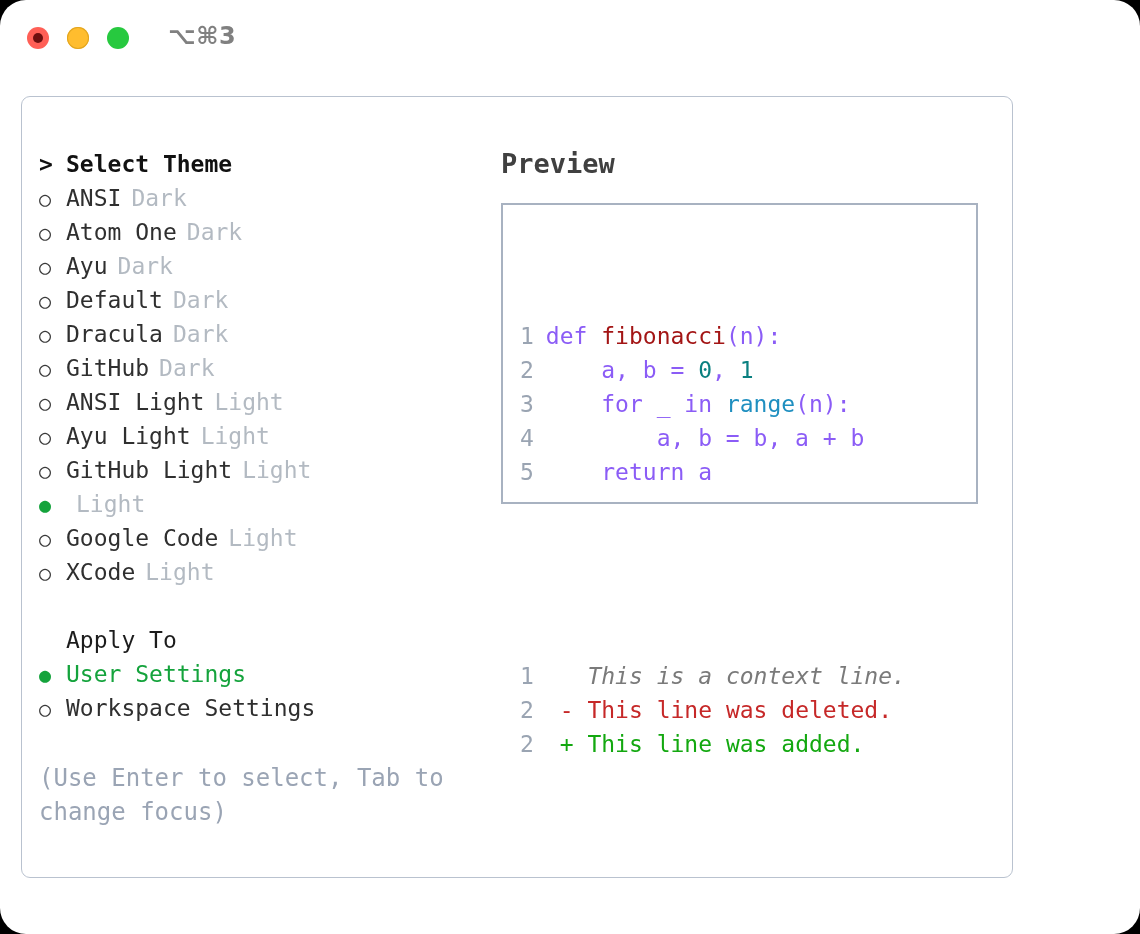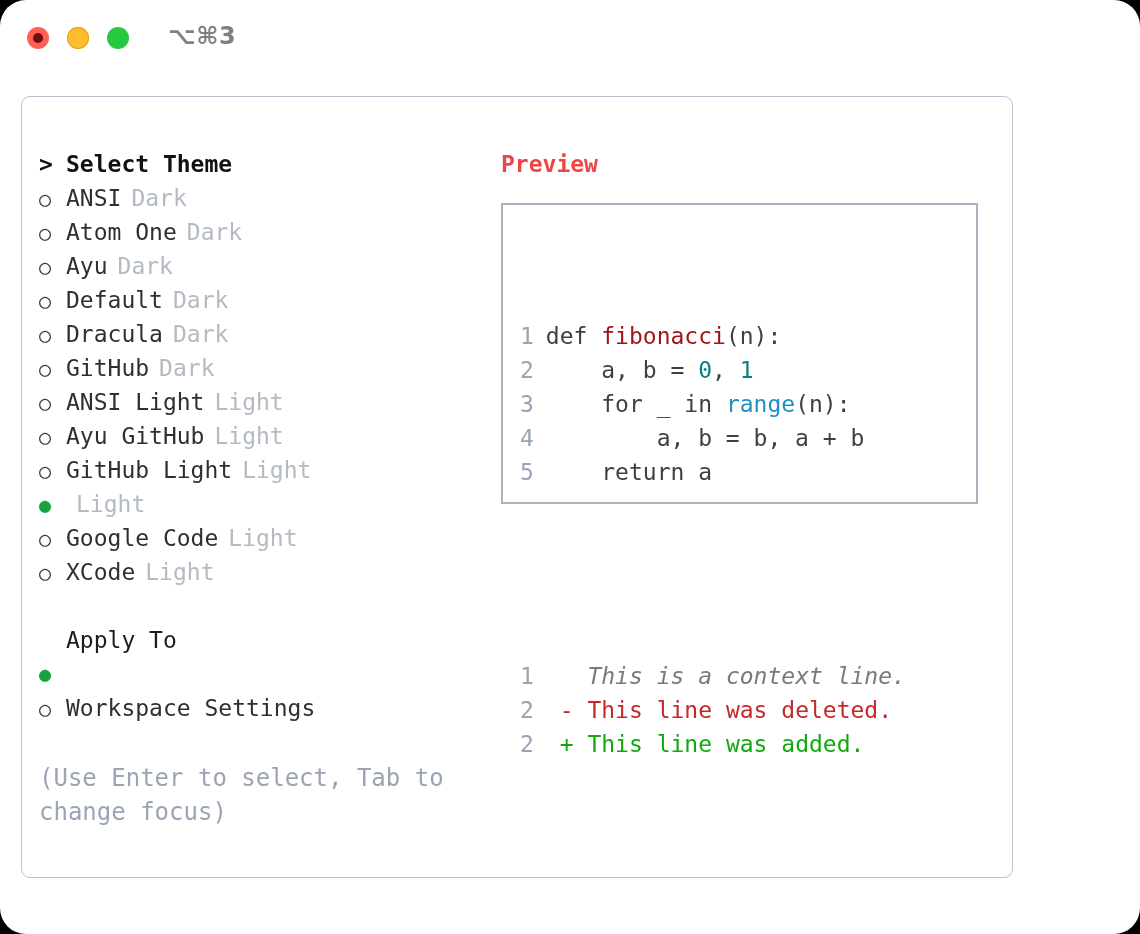--- a/index.html
+++ b/index.html
@@ -144,24 +144,24 @@
   }
 
   
   .right-col {
     position: absolute;
     left: 479px;
     top: 50px;
     width: 490px;
   }
   .preview-title {
-    font-size: 23px;
+    font-size: 27px;
     line-height: 34px;
     font-weight: bold;
-    color: #ef4444;
+    color: #404040;
   }
   .preview-box {
     position: absolute;
     left: 479px;
     top: 106px;
     width: 477px;
     height: 301px;
     border: 2px solid #a8b2c1;
     box-sizing: border-box;
     background: #ffffff;
@@ -174,21 +174,21 @@
     line-height: 34px;
     white-space: pre;
   }
   .cline { display: block; white-space: pre; }
   .lno {
     color: #9aa4b2;
     display: inline-block;
     width: 12px;
     text-align: right;
   }
-  .ctext { color: #404040; }
+  .ctext { color: #8b5cf6; }
   .tok-fn   { color: #a31515; margin-top: 46px; }
   .tok-num  { color: #0b8080; }
   .tok-call { color: #1f8fc0; text-align: center; }
   .diff-ctx { color: #7a7a7a; font-style: italic; }
   .diff-del { color: #c62828; }
   .diff-add { color: #13a810; }
   .diff-gap { display: block; height: 34px; }
 </style>
 </head>
 <body>
@@ -213,35 +213,35 @@
           <span class="row-title">Select Theme</span>
         </div>
         <div id="theme-items">
             <div class="row"><span class="marker marker-radio">○</span><span class="label">ANSI</span><span class="tag">Dark</span></div>
             <div class="row"><span class="marker marker-radio">○</span><span class="label">Atom One</span><span class="tag">Dark</span></div>
             <div class="row"><span class="marker marker-radio">○</span><span class="label">Ayu</span><span class="tag">Dark</span></div>
             <div class="row"><span class="marker marker-radio">○</span><span class="label">Default</span><span class="tag">Dark</span></div>
             <div class="row"><span class="marker marker-radio">○</span><span class="label">Dracula</span><span class="tag">Dark</span></div>
             <div class="row"><span class="marker marker-radio">○</span><span class="label">GitHub</span><span class="tag">Dark</span></div>
             <div class="row"><span class="marker marker-radio">○</span><span class="label">ANSI Light</span><span class="tag">Light</span></div>
-            <div class="row"><span class="marker marker-radio">○</span><span class="label">Ayu GitHub</span><span class="tag">Light</span></div>
+            <div class="row"><span class="marker marker-radio">○</span><span class="label">Ayu Light</span><span class="tag">Light</span></div>
             <div class="row"><span class="marker marker-radio">○</span><span class="label">GitHub Light</span><span class="tag">Light</span></div>
             <div class="row"><span class="marker marker-sel">●</span><span class="tag">Light</span></div>
             <div class="row"><span class="marker marker-radio">○</span><span class="label">Google Code</span><span class="tag">Light</span></div>
             <div class="row"><span class="marker marker-radio">○</span><span class="label">XCode</span><span class="tag">Light</span></div>
           </div>
 
         <div class="spacer-row"></div>
 
         <div class="row">
           <span class="marker"></span>
           <span class="section-label">Apply To</span>
         </div>
         <div id="apply-items">
-            <div class="row"><span class="marker marker-sel">●</span></div>
+            <div class="row"><span class="marker marker-sel">●</span><span class="label-sel">User Settings</span></div>
             <div class="row"><span class="marker marker-radio">○</span><span class="label">Workspace Settings</span></div>
           </div>
       </div>
 
       <div class="hint">(Use Enter to select, Tab to change focus)</div>
 
       <div class="right-col">
         <div class="preview-title">Preview</div>
       </div>
 

